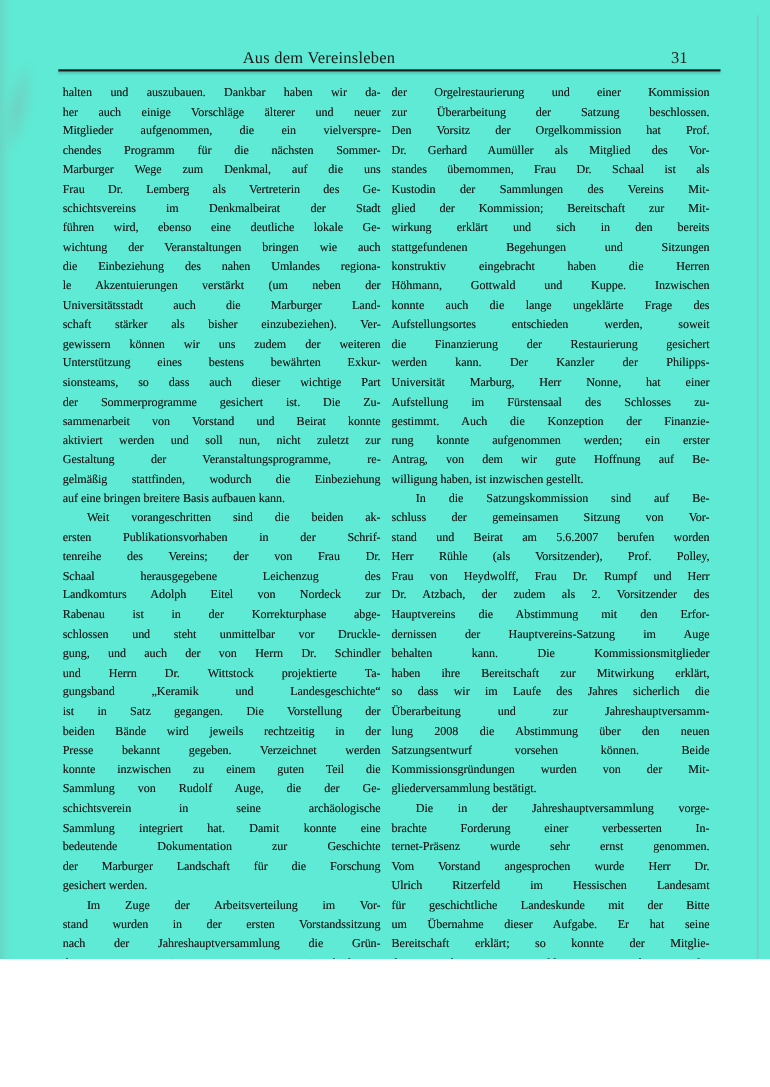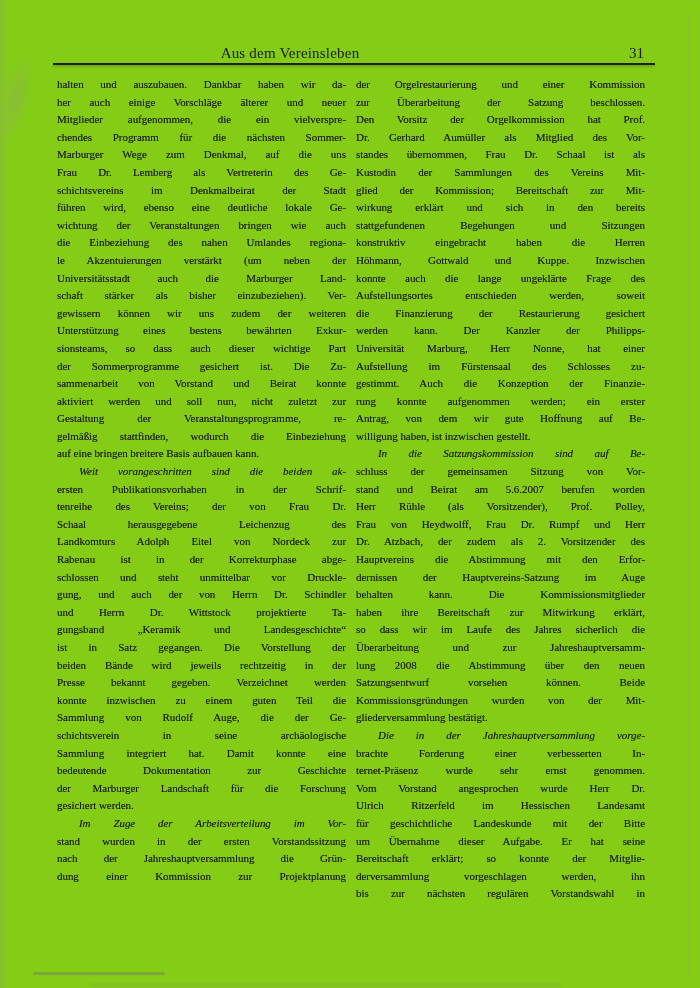--- a/index.html
+++ b/index.html
@@ -3,43 +3,42 @@
 <meta charset="utf-8">
 <style>
   html, body {
     margin: 0;
     padding: 0;
     background: #ffffff;
   }
   .page {
     position: relative;
     width: 700px;
-    height: 988px;
-    background: #84cc16;
+    height: 872px;
+    background: #5eead4;
     font-family: "Liberation Serif", "DejaVu Serif", serif;
     color: #1b1b1b;
     overflow: hidden;
   }
   
   .running-title {
     position: absolute;
     top: 44px;
     left: 180px;
     width: 220px;
     text-align: center;
     font-size: 15px;
     line-height: 18px;
     letter-spacing: 0.2px;
   }
   .page-number {
     position: absolute;
     top: 44px;
-    left: 584px;
+    left: 610px;
     width: 60px;
-    text-align: right;
     font-size: 15px;
     line-height: 18px;
   }
   .header-rule {
     position: absolute;
     top: 63px;
     left: 53px;
     width: 602px;
     height: 2px;
     background: #1e1e1e;
@@ -59,21 +58,21 @@
   .col-right { left: 356px; }
   .tl {
     text-align: justify;
     -moz-text-align-last: justify;
     text-align-last: justify;
   }
   .tl.para-end {
     -moz-text-align-last: left;
     text-align-last: left;
   }
-  .tl.indent { text-indent: 22px; font-style: italic; }
+  .tl.indent { text-indent: 22px; }
   
   .artifact { position: absolute; pointer-events: none; }
   .left-edge-shadow {
     left: 0; top: 0; width: 12px; height: 988px;
     background: linear-gradient(to right, rgba(140,140,140,0.20), rgba(160,160,160,0.06) 55%, transparent);
   }
   .topleft-smudge {
     left: 2px; top: 52px; width: 28px; height: 92px;
     background: radial-gradient(ellipse at center, rgba(150,150,150,0.28), transparent 70%);
     filter: blur(2px);

